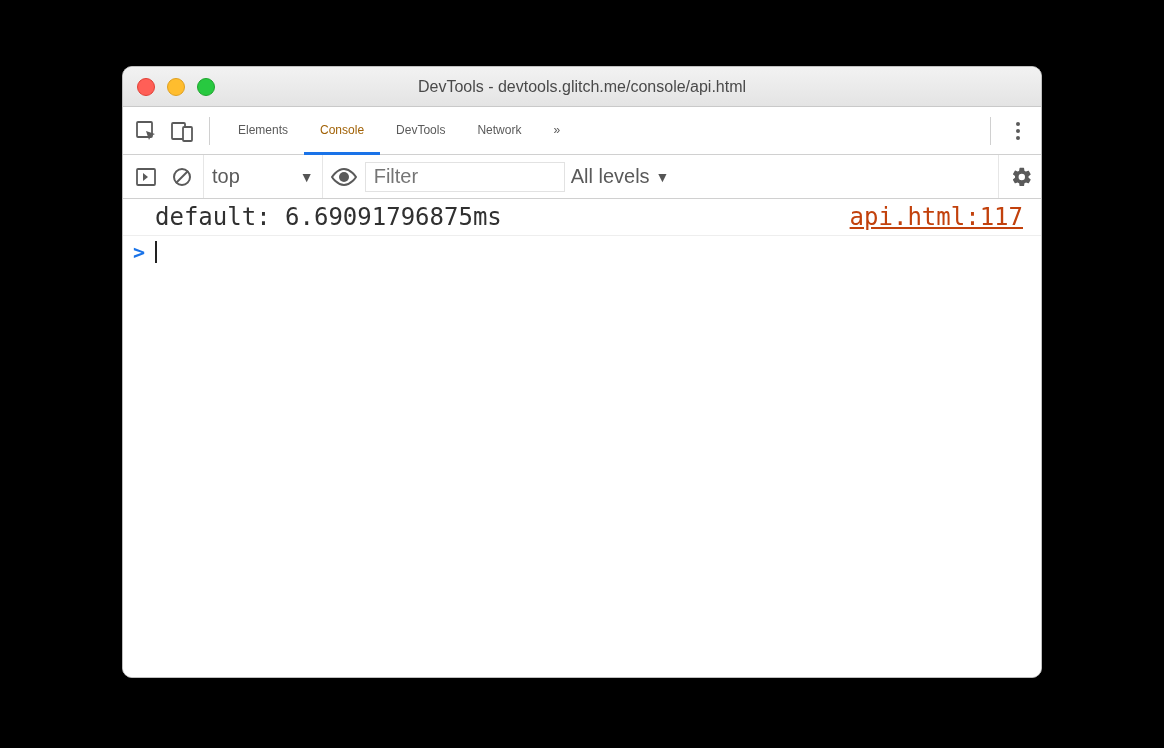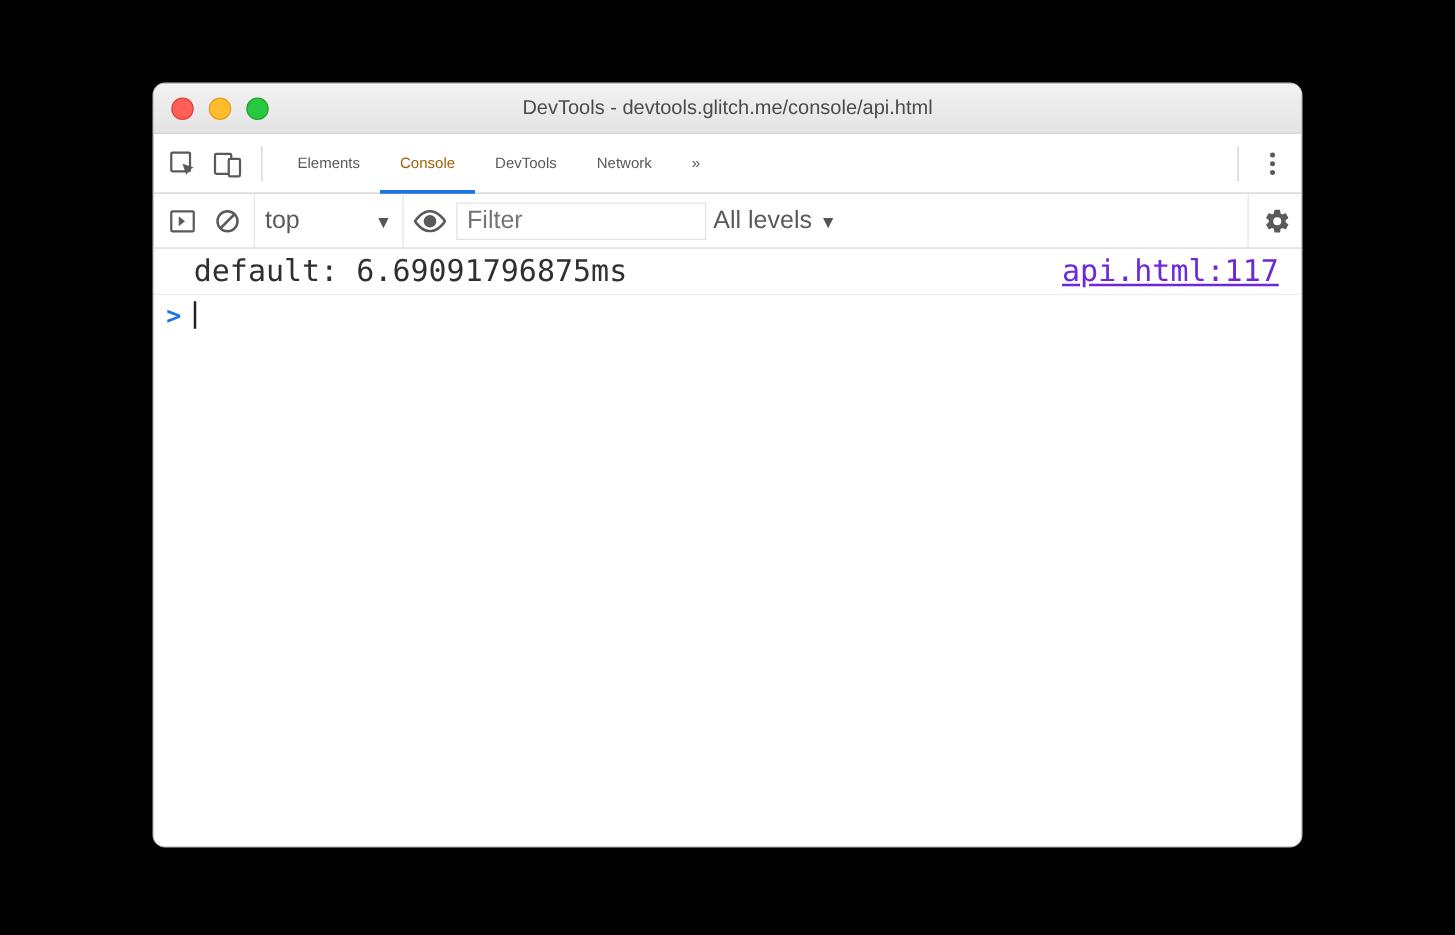--- a/index.html
+++ b/index.html
@@ -136,21 +136,21 @@
     align-items: center;
     justify-content: space-between;
     padding: 4px 18px 4px 32px;
     border-bottom: 1px solid #eee;
     font-family: Menlo, Consolas, monospace;
     font-size: 24px;
     color: #303030;
   }
   .log-row .src {
     text-decoration: underline;
-    color: #6d28d9;
+    color: #c2410c;
   }
   .prompt-row {
     display: flex;
     align-items: center;
     padding: 4px 10px;
     font-family: Menlo, Consolas, monospace;
     font-size: 20px;
     gap: 10px;
   }
   .prompt-row .chev {

